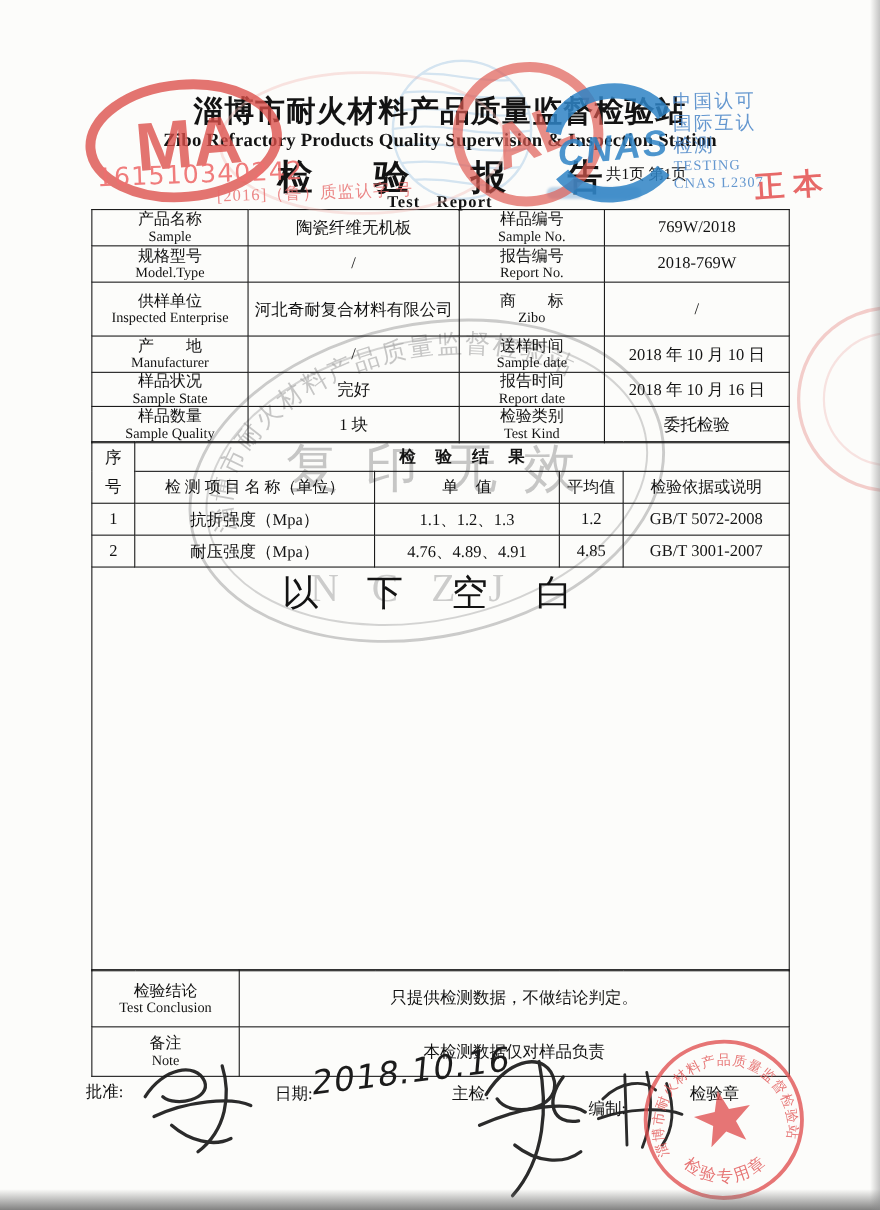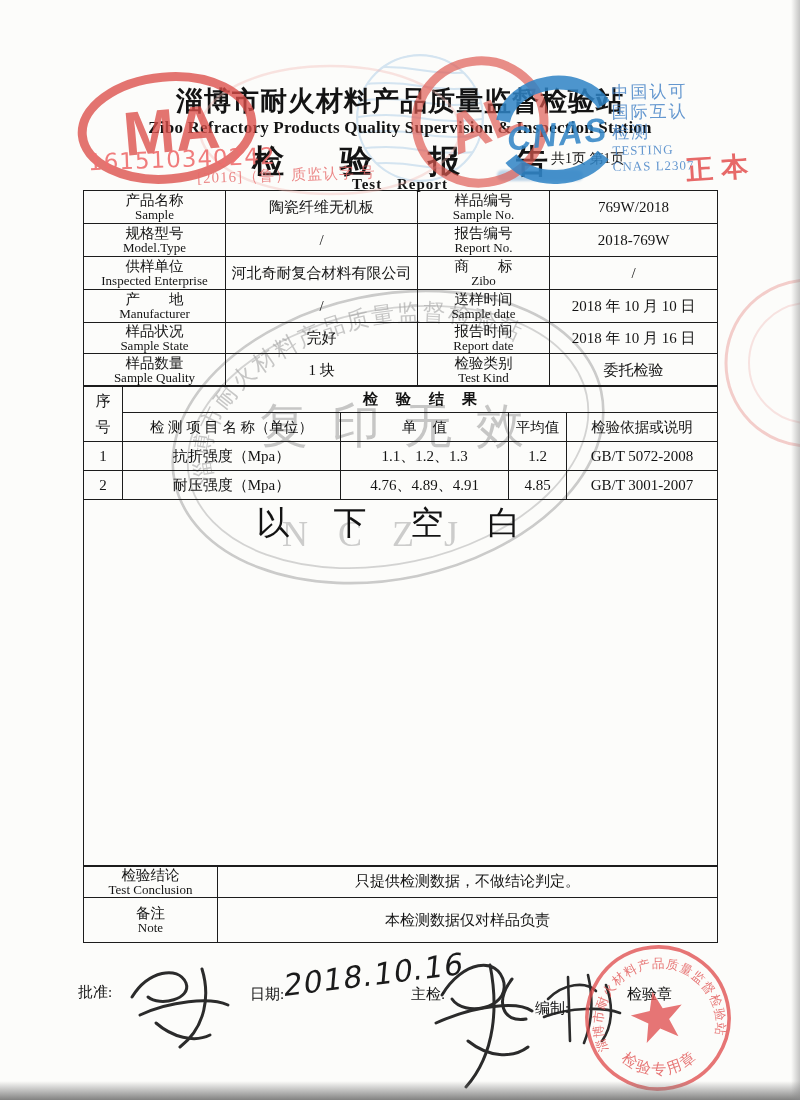--- a/index.html
+++ b/index.html
@@ -160,21 +160,21 @@
               <div class="cn">规格型号</div>
               <div class="en">Model.Type</div>
             </td>
         <td class="val">/</td>
         <td>
               <div class="cn">报告编号</div>
               <div class="en">Report No.</div>
             </td>
         <td class="val">2018-769W</td>
       </tr>
-      <tr style="height:33px;">
+      <tr style="height:49px;">
         <td>
               <div class="cn">供样单位</div>
               <div class="en">Inspected Enterprise</div>
             </td>
         <td class="val">河北奇耐复合材料有限公司</td>
         <td>
               <div class="cn">商　　标</div>
               <div class="en">Zibo</div>
             </td>
         <td class="val">/</td>
@@ -261,21 +261,21 @@
       </tr>
     </tbody>
       </table>
 
     <table>
       <colgroup>
           <col style="width:134px">
           <col style="width:500px">
         </colgroup>
       <tbody>
-          <tr style="height:32px;">
+          <tr style="height:52px;">
         <td>
               <div class="cn">检验结论</div>
               <div class="en">Test Conclusion</div>
             </td>
         <td class="val">只提供检测数据，不做结论判定。</td>
       </tr>
       <tr style="height:45px;">
         <td>
               <div class="cn">备注</div>
               <div class="en">Note</div>

